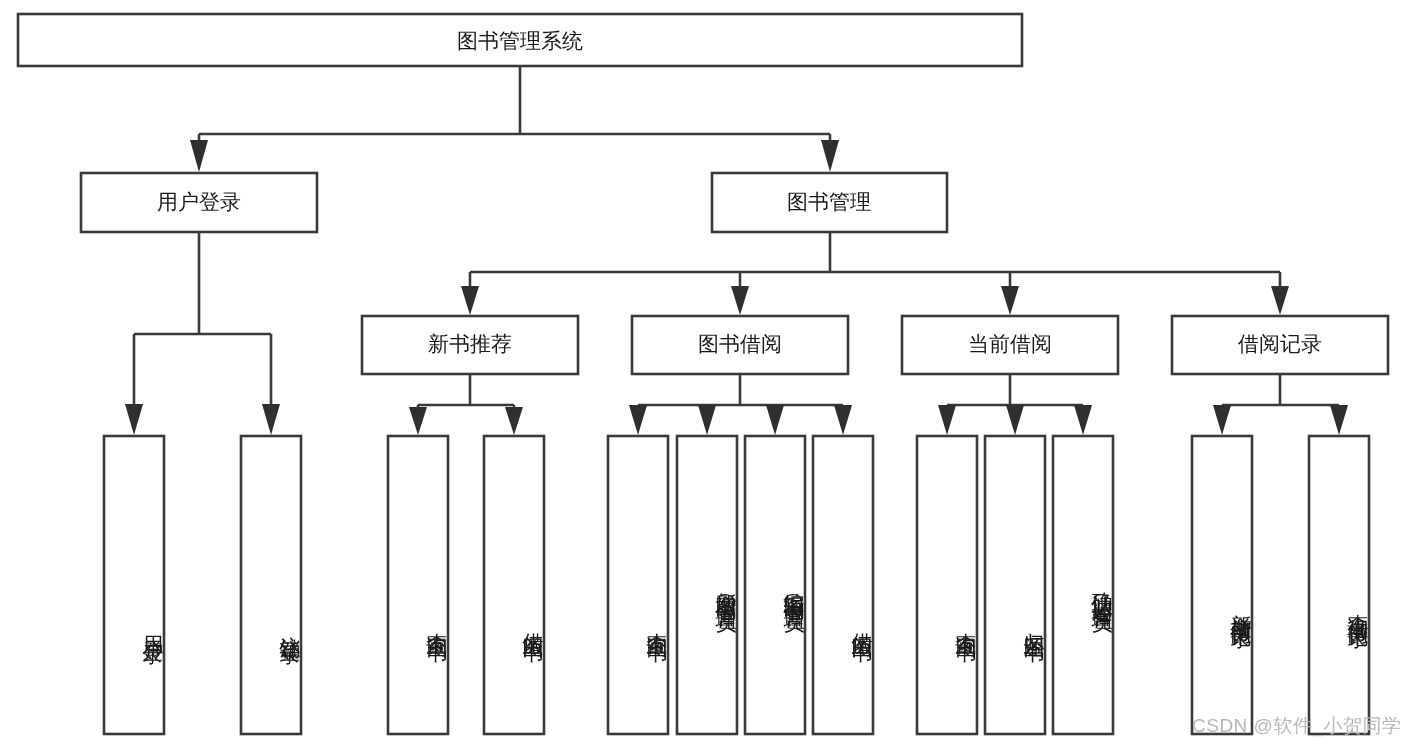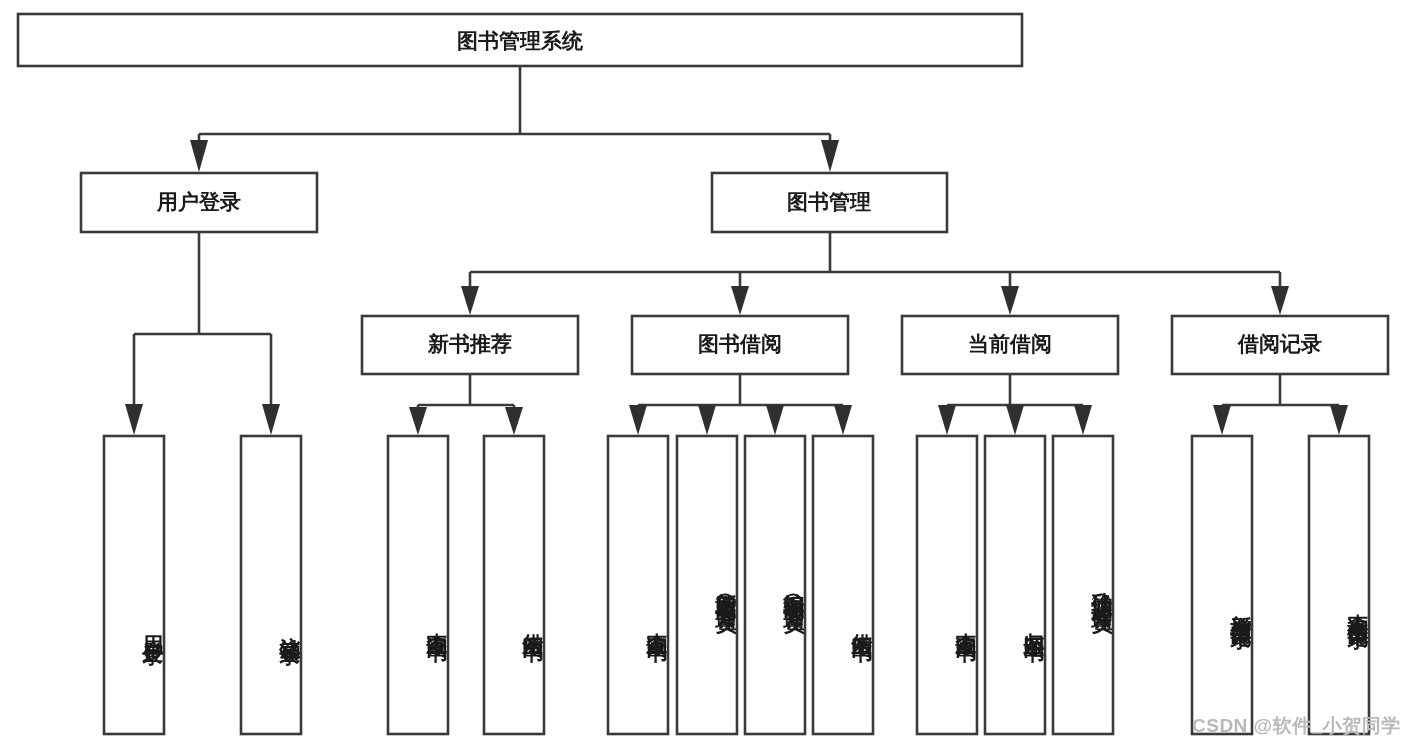--- a/index.html
+++ b/index.html
@@ -11,21 +11,20 @@
     width: 1405px;
     height: 747px;
     font-family: "Liberation Sans", "DejaVu Sans", sans-serif;
     overflow: hidden;
   }
   #diagram-root {
     position: relative;
     width: 1405px;
     height: 670px;
     background: #ffffff;
-    font-weight: bold;
   }
   svg#tree-svg {
     position: absolute;
     left: 0;
     top: 0;
     width: 1405px;
     height: 747px;
   }
   .node-box {
     fill: #ffffff;

